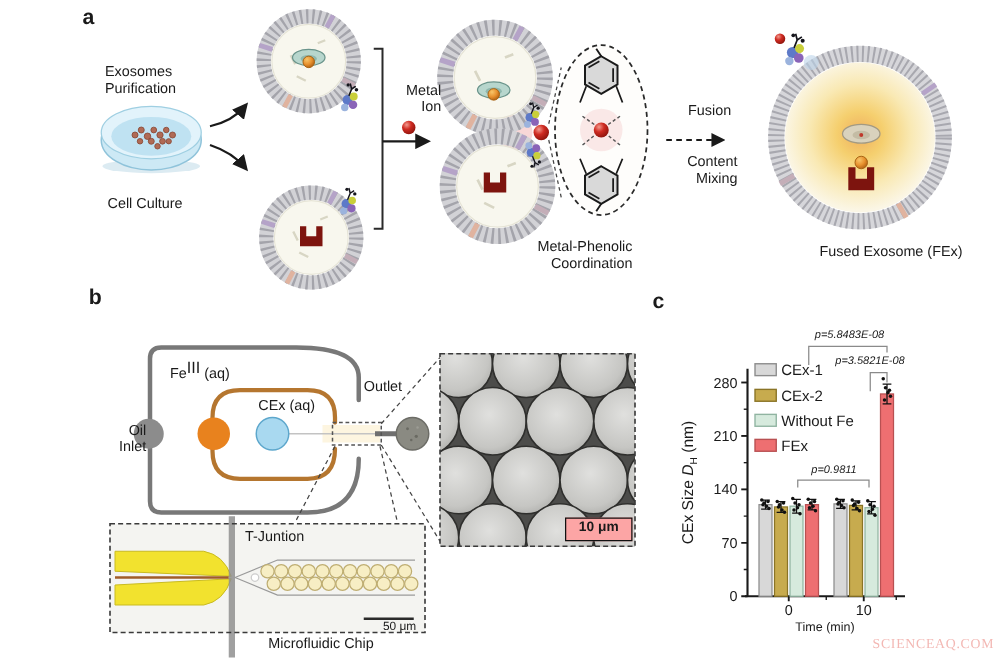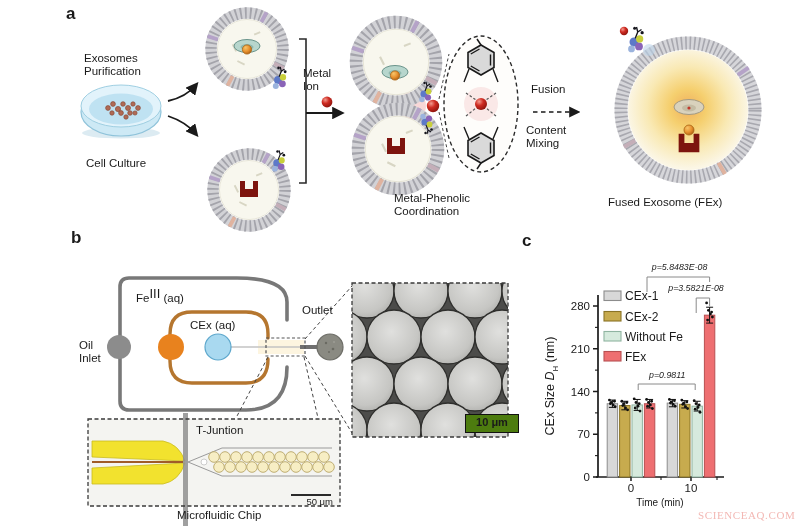--- a/index.html
+++ b/index.html
@@ -2,24 +2,24 @@
 <html><head>
 <meta charset="utf-8">
 <style>
   html,body{margin:0;padding:0;background:#fff;}
   #fig{position:relative;width:800px;height:530px;background:#fff;overflow:hidden;
        font-family:"Liberation Sans","DejaVu Sans",sans-serif;color:#1a1a1a;}
   #art{position:absolute;left:0;top:0;width:800px;height:530px;}
   .lbl{position:absolute;white-space:pre-line;line-height:1.15;}
   .panel-letter{font-size:17px;font-weight:bold;}
   .cap{font-size:11.5px;}
-  .cap-c{text-align:left;}
+  .cap-c{text-align:right;}
   .small{font-size:9.5px;}
-  .scalebox{position:absolute;background:#4d7c0f;border:1.6px solid #111;font-weight:bold;
-            font-size:11px;text-align:center;line-height:15px;margin-left:13px;}
+  .scalebox{position:absolute;background:#fca5a5;border:1.6px solid #111;font-weight:bold;
+            font-size:11px;text-align:center;line-height:15px;}
   .ylab{position:absolute;left:453px;top:376px;width:200px;height:20px;text-align:center;
         transform:rotate(-90deg);font-size:12.5px;}
   .ylab i{font-style:italic;}
   .ylab sub{font-size:8px;}
   .wm{position:absolute;left:698px;top:509px;font-size:11px;color:#f3b8b4;letter-spacing:.6px;font-family:Liberation Serif, serif;}
   sup.fe{font-size:13px;vertical-align:4px;}
 </style>
 </head>
 <body>
 
@@ -374,21 +374,21 @@
 Mixing</div>
 <div class="lbl cap cap-c" style="left:394px;top:192px;width:112px">Metal-Phenolic
 Coordination</div>
 <div class="lbl cap cap-c" style="left:608px;top:196px;width:162px">Fused Exosome (FEx)</div>
 
 <div class="lbl panel-letter" style="left:71px;top:228px">b</div>
 <div class="lbl cap" style="left:136px;top:287px"><span>Fe</span><sup class="fe">III</sup><span> (aq)</span></div>
 <div class="lbl cap cap-c" style="left:190px;top:319px;width:62px">CEx (aq)</div>
 <div class="lbl cap cap-c" style="left:79px;top:339px;width:38px">Oil
 Inlet</div>
-<div class="lbl cap" style="left:302px;top:304px">Outlet</div>
+<div class="lbl cap" style="left:291px;top:304px">Outlet</div>
 <div class="scalebox" style="left:452px;top:414px;width:52px;height:17px">10 μm</div>
 <div class="lbl cap" style="left:196px;top:424px">T-Juntion</div>
 <div class="lbl small" style="left:289px;top:497px;width:44px;text-align:right">50 μm</div>
 <div class="lbl cap cap-c" style="left:177px;top:509px;width:122px">Microfluidic Chip</div>
 
 <div class="lbl panel-letter" style="left:522px;top:231px">c</div>
 <div class="ylab"><span>CEx Size </span><i>D</i><sub>H</sub><span> (nm)</span></div>
 <div class="lbl" style="left:608px;top:497px;width:104px;text-align:center;font-size:10px">Time (min)</div>
 <div class="wm">SCIENCEAQ.COM</div>
 

